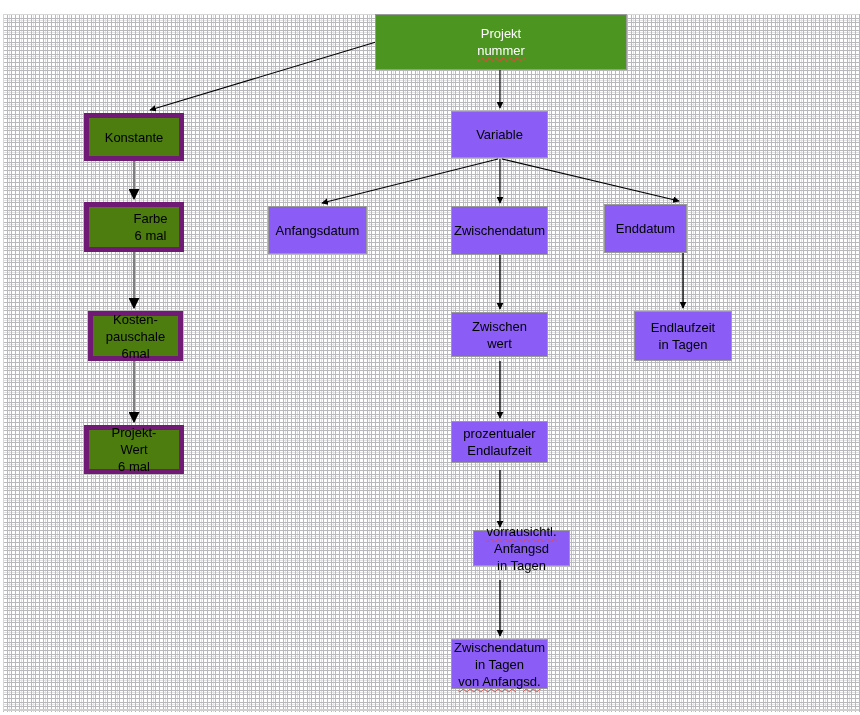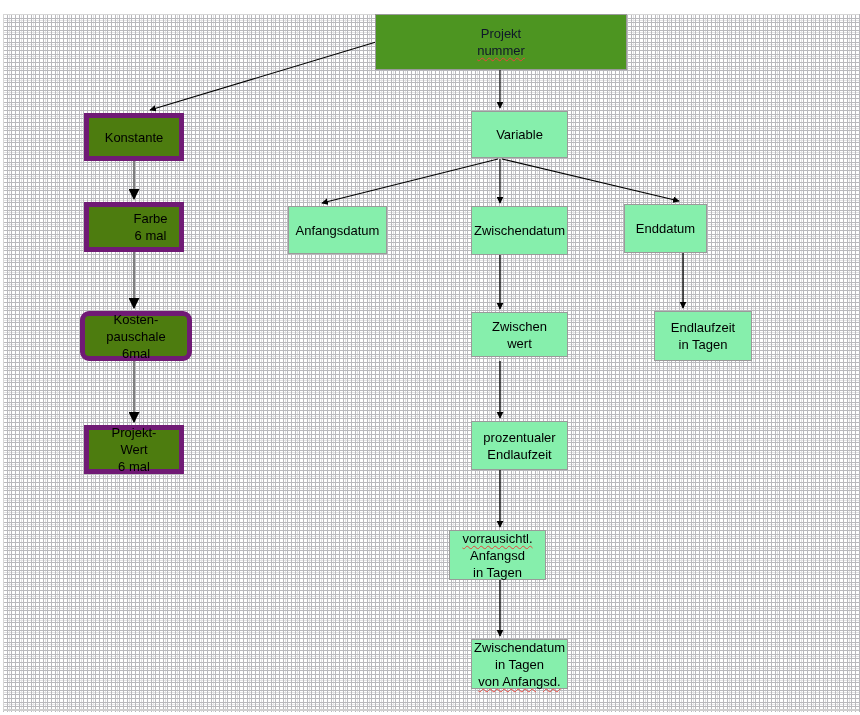--- a/index.html
+++ b/index.html
@@ -102,30 +102,29 @@
     text-align: center;
     font-size: 13px;
     line-height: 17px;
     color: #000000;
     white-space: pre-line;
     padding: 2px 4px;
   }
   .node.green {
     background: #4d9521;
     border: 1px solid #9a9a9a;
-    color: #0f172a;
+    color: #ffffff;
   }
   .node.yellow {
     background: #4d7c0f;
     border: 5px solid #701a75;
   }
   .node.blue {
-    background: #86efac;
+    background: #8b5cf6;
     border: 1px solid #9a9a9a;
-    margin-left: 20px;
   }
   .misspell {
     text-decoration: underline;
     text-decoration-style: wavy;
     text-decoration-color: #e8453c;
     text-decoration-thickness: 1px;
     text-underline-offset: 2px;
   }
   .line1, .line2, .line3 { display: block; }
 </style>
@@ -169,22 +168,22 @@
   </svg>
 
   <div id="nodes">
       <div class="node green" style="left: 375px; top: 14px; width: 252px; height: 56px;"><div><span class="line1">Projekt</span><span class="line2 misspell">nummer</span></div></div>
       <div class="node yellow" style="left: 84px; top: 113px; width: 100px; height: 48px;"><div><span class="line1">Konstante</span></div></div>
       <div class="node blue" style="left: 451px; top: 111px; width: 97px; height: 47px;"><div><span class="line1">Variable</span></div></div>
       <div class="node yellow" style="left: 84px; top: 202px; width: 100px; height: 50px; padding-left: 37px;"><div><span class="line1">Farbe</span><span class="line2">6 mal</span></div></div>
       <div class="node blue" style="left: 268px; top: 206px; width: 99px; height: 48px;"><div><span class="line1">Anfangsdatum</span></div></div>
       <div class="node blue" style="left: 451px; top: 206px; width: 97px; height: 49px;"><div><span class="line1">Zwischendatum</span></div></div>
       <div class="node blue" style="left: 604px; top: 204px; width: 83px; height: 49px;"><div><span class="line1">Enddatum</span></div></div>
-      <div class="node yellow" style="left: 80px; top: 311px; width: 112px; height: 50px; border-radius: 9px;"><div><span class="line1">Kosten-</span><span class="line2">pauschale</span><span class="line3">6mal</span></div></div>
+      <div class="node yellow" style="left: 88px; top: 311px; width: 95px; height: 50px;"><div><span class="line1">Kosten-</span><span class="line2">pauschale</span><span class="line3">6mal</span></div></div>
       <div class="node blue" style="left: 451px; top: 312px; width: 97px; height: 45px;"><div><span class="line1">Zwischen</span><span class="line2">wert</span></div></div>
       <div class="node blue" style="left: 634px; top: 311px; width: 98px; height: 50px;"><div><span class="line1">Endlaufzeit</span><span class="line2">in Tagen</span></div></div>
       <div class="node yellow" style="left: 84px; top: 425px; width: 100px; height: 49px;"><div><span class="line1">Projekt-</span><span class="line2">Wert</span><span class="line3">6 mal</span></div></div>
-      <div class="node blue" style="left: 451px; top: 421px; width: 97px; height: 49px;"><div><span class="line1">prozentualer</span><span class="line2">Endlaufzeit</span></div></div>
-      <div class="node blue" style="left: 429px; top: 530px; width: 97px; height: 50px;"><div><span class="line1 misspell">vorrausichtl.</span><span class="line2">Anfangsd</span><span class="line3">in Tagen</span></div></div>
+      <div class="node blue" style="left: 451px; top: 421px; width: 97px; height: 42px;"><div><span class="line1">prozentualer</span><span class="line2">Endlaufzeit</span></div></div>
+      <div class="node blue" style="left: 473px; top: 530px; width: 97px; height: 36px;"><div><span class="line1 misspell">vorrausichtl.</span><span class="line2">Anfangsd</span><span class="line3">in Tagen</span></div></div>
       <div class="node blue" style="left: 451px; top: 639px; width: 97px; height: 50px;"><div><span class="line1">Zwischendatum</span><span class="line2">in Tagen</span><span class="line3 misspell">von Anfangsd.</span></div></div>
     </div>
 
 </div>
 
 </body></html>

